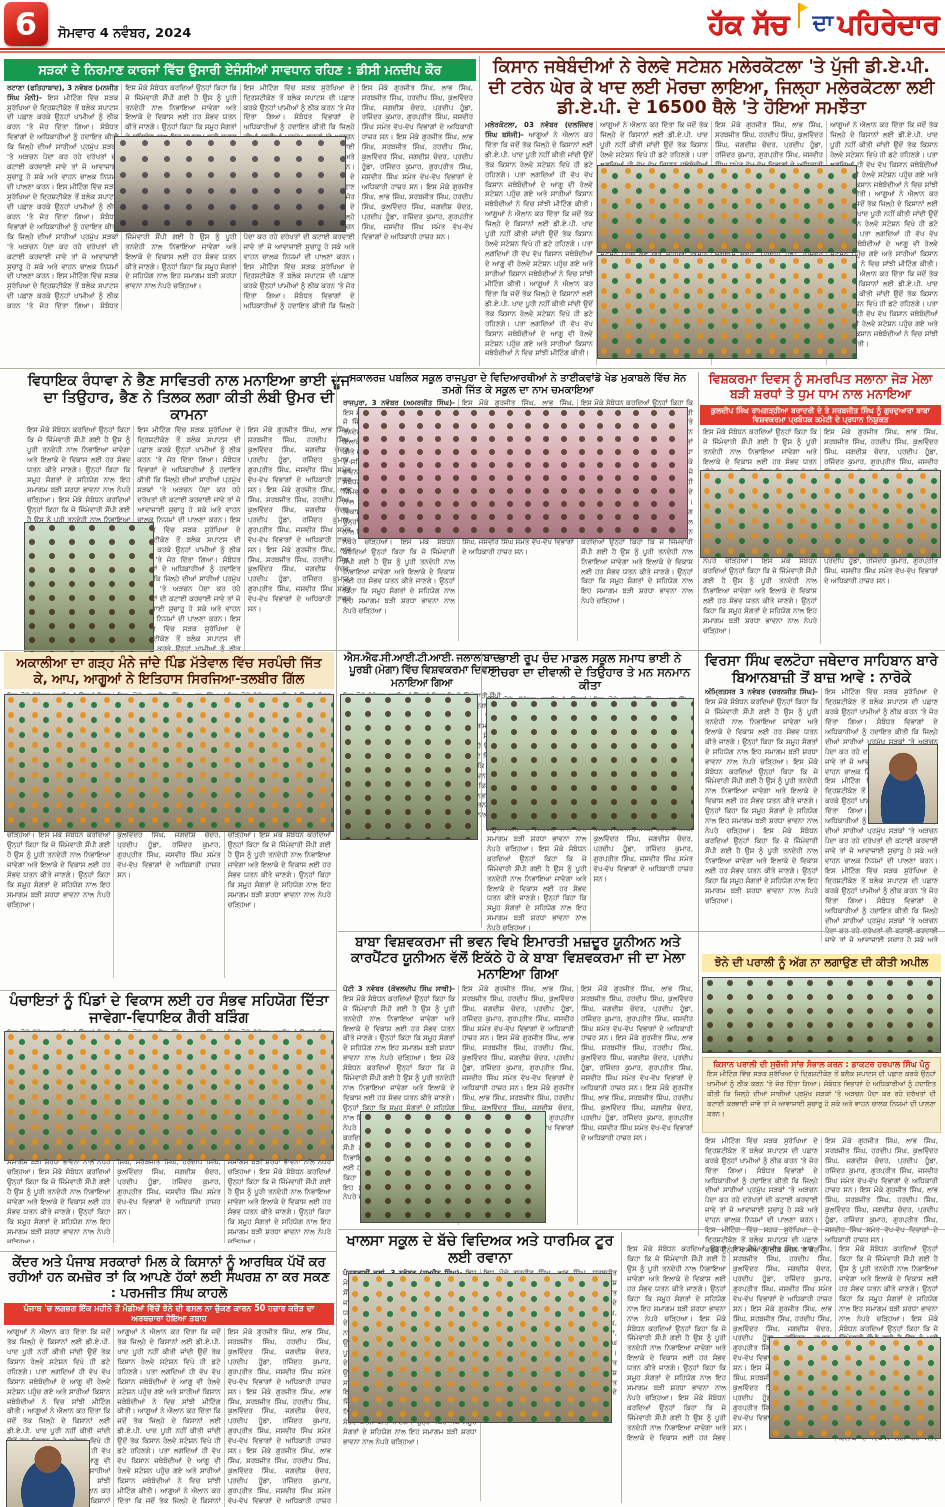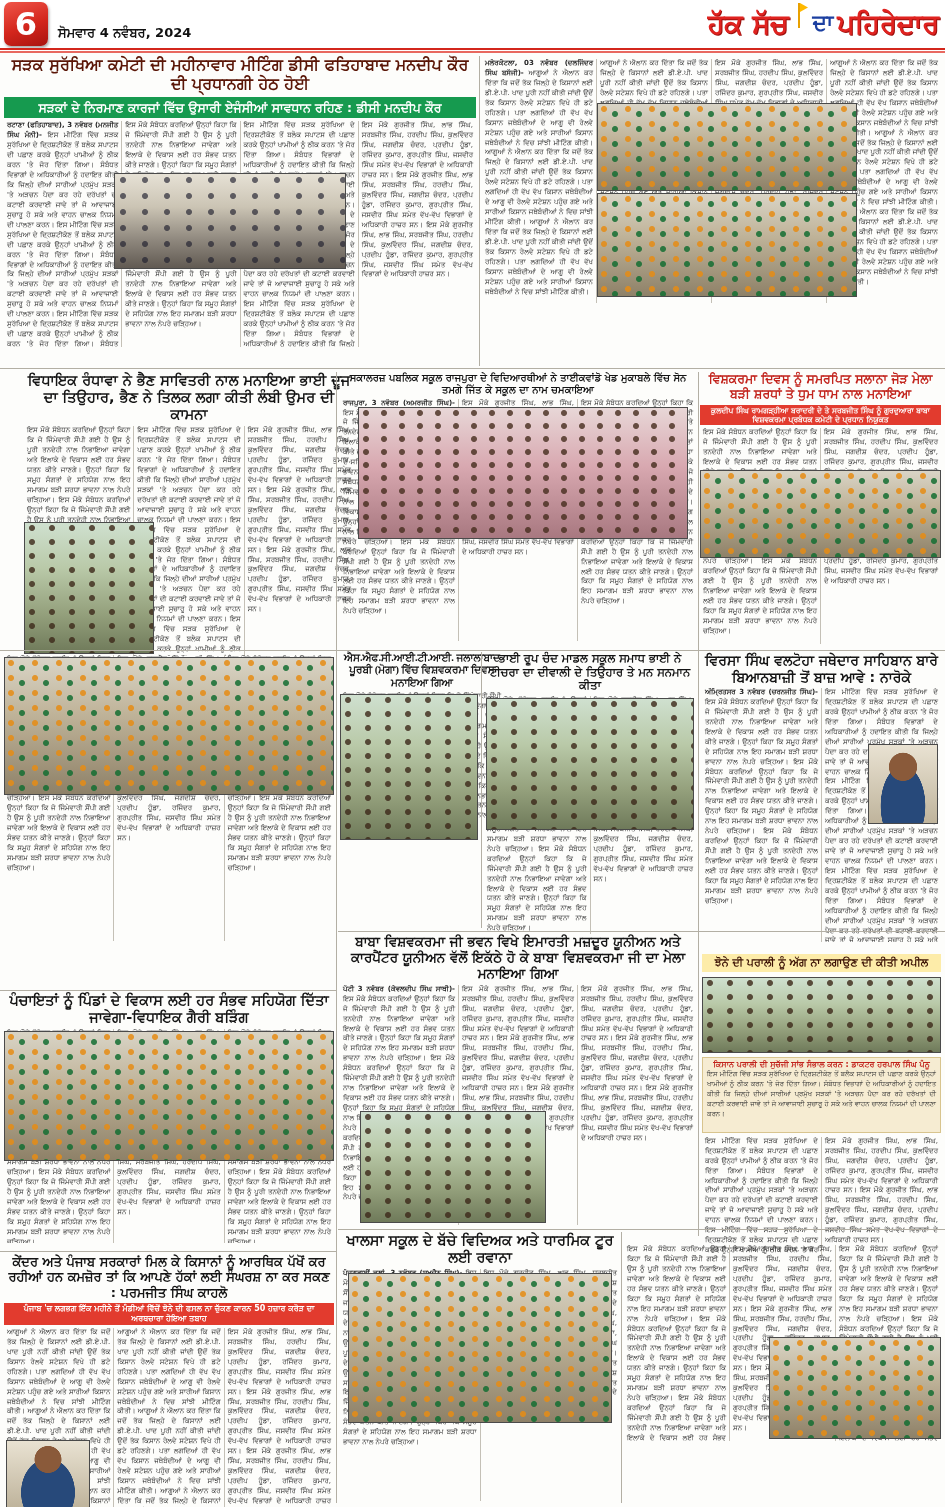--- a/index.html
+++ b/index.html
@@ -94,34 +94,34 @@
           <polygon points="8,1 16,5.5 8,10" fill="#ffb900"></polygon>
         </svg>
     </span>
     <span class="mh-blue">ਦਾ</span>
     <span class="mh-red">ਪਹਿਰੇਦਾਰ</span>
   </div>
 </div>
 <div class="hdr-rule"></div>
 
 <section class="art" style="left:4px;top:56px;width:472px;">
-  <h2 class="hl hl-maroon" style="font-size:16px;">ਸੜਕ ਸੁਰੱਖਿਆ ਕਮੇਟੀ ਦੀ ਮਹੀਨਾਵਾਰ ਮੀਟਿੰਗ ਡੀਸੀ ਫਤਿਹਾਬਾਦ ਮਨਦੀਪ ਕੌਰ ਦੀ ਪ੍ਰਧਾਨਗੀ ਹੇਠ ਹੋਈ</h2>
   <div class="strip strip-green">ਸੜਕਾਂ ਦੇ ਨਿਰਮਾਣ ਕਾਰਜਾਂ ਵਿੱਚ ਉਸਾਰੀ ਏਜੰਸੀਆਂ ਸਾਵਧਾਨ ਰਹਿਣ : ਡੀਸੀ ਮਨਦੀਪ ਕੌਰ</div>
   <div class="body" style="height:226px;">
     <div class="cols">
       <div class="col"><span class="dl">ਰਟਾਣਾ (ਫਤਿਹਾਬਾਦ), 3 ਨਵੰਬਰ (ਮਨਜੀਤ ਸਿੰਘ ਮੰਨੀ)- </span><span>ਇਸ ਮੀਟਿੰਗ ਵਿੱਚ ਸੜਕ ਸੁਰੱਖਿਆ ਦੇ ਦ੍ਰਿਸ਼ਟੀਕੋਣ ਤੋਂ ਬਲੈਕ ਸਪਾਟਸ ਦੀ ਪਛਾਣ ਕਰਕੇ ਉਨ੍ਹਾਂ ਖਾਮੀਆਂ ਨੂੰ ਠੀਕ ਕਰਨ 'ਤੇ ਜੋਰ ਦਿੱਤਾ ਗਿਆ। ਸੰਬੰਧਤ ਵਿਭਾਗਾਂ ਦੇ ਅਧਿਕਾਰੀਆਂ ਨੂੰ ਹਦਾਇਤ ਕੀਤੀ ਕਿ ਜਿਲ੍ਹੇ ਦੀਆਂ ਸਾਰੀਆਂ ਪ੍ਰਮੁੱਖ ਸੜਕਾਂ 'ਤੇ ਅੜਚਨ ਪੈਦਾ ਕਰ ਰਹੇ ਦਰੱਖਤਾਂ ਦੀ ਕਟਾਈ ਕਰਵਾਈ ਜਾਵੇ ਤਾਂ ਜੋ ਆਵਾਜਾਈ ਸੁਚਾਰੂ ਹੋ ਸਕੇ ਅਤੇ ਵਾਹਨ ਚਾਲਕ ਨਿਯਮਾਂ ਦੀ ਪਾਲਣਾ ਕਰਨ। ਇਸ ਮੀਟਿੰਗ ਵਿੱਚ ਸੜਕ ਸੁਰੱਖਿਆ ਦੇ ਦ੍ਰਿਸ਼ਟੀਕੋਣ ਤੋਂ ਬਲੈਕ ਸਪਾਟਸ ਦੀ ਪਛਾਣ ਕਰਕੇ ਉਨ੍ਹਾਂ ਖਾਮੀਆਂ ਨੂੰ ਠੀਕ ਕਰਨ 'ਤੇ ਜੋਰ ਦਿੱਤਾ ਗਿਆ। ਸੰਬੰਧਤ ਵਿਭਾਗਾਂ ਦੇ ਅਧਿਕਾਰੀਆਂ ਨੂੰ ਹਦਾਇਤ ਕੀਤੀ ਕਿ ਜਿਲ੍ਹੇ ਦੀਆਂ ਸਾਰੀਆਂ ਪ੍ਰਮੁੱਖ ਸੜਕਾਂ 'ਤੇ ਅੜਚਨ ਪੈਦਾ ਕਰ ਰਹੇ ਦਰੱਖਤਾਂ ਦੀ ਕਟਾਈ ਕਰਵਾਈ ਜਾਵੇ ਤਾਂ ਜੋ ਆਵਾਜਾਈ ਸੁਚਾਰੂ ਹੋ ਸਕੇ ਅਤੇ ਵਾਹਨ ਚਾਲਕ ਨਿਯਮਾਂ ਦੀ ਪਾਲਣਾ ਕਰਨ। ਇਸ ਮੀਟਿੰਗ ਵਿੱਚ ਸੜਕ ਸੁਰੱਖਿਆ ਦੇ ਦ੍ਰਿਸ਼ਟੀਕੋਣ ਤੋਂ ਬਲੈਕ ਸਪਾਟਸ ਦੀ ਪਛਾਣ ਕਰਕੇ ਉਨ੍ਹਾਂ ਖਾਮੀਆਂ ਨੂੰ ਠੀਕ ਕਰਨ 'ਤੇ ਜੋਰ ਦਿੱਤਾ ਗਿਆ। ਸੰਬੰਧਤ ਵਿਭਾਗਾਂ ਦੇ ਅਧਿਕਾਰੀਆਂ ਨੂੰ ਹਦਾਇਤ ਕੀਤੀ ਕਿ ਜਿਲ੍ਹੇ ਦੀਆਂ ਸਾਰੀਆਂ ਪ੍ਰਮੁੱਖ ਸੜਕਾਂ 'ਤੇ ਅੜਚਨ ਪੈਦਾ ਕਰ ਰਹੇ ਦਰੱਖਤਾਂ ਦੀ ਕਟਾਈ ਕਰਵਾਈ ਜਾਵੇ ਤਾਂ ਜੋ ਆਵਾਜਾਈ ਸੁਚਾਰੂ ਹੋ ਸਕੇ ਅਤੇ ਵਾਹਨ ਚਾਲਕ ਨਿਯਮਾਂ ਦੀ ਪਾਲਣਾ ਕਰਨ। </span></div>
       <div class="col"><span>ਇਸ ਮੌਕੇ ਸੰਬੋਧਨ ਕਰਦਿਆਂ ਉਨ੍ਹਾਂ ਕਿਹਾ ਕਿ ਜੋ ਜਿੰਮੇਵਾਰੀ ਸੌਂਪੀ ਗਈ ਹੈ ਉਸ ਨੂੰ ਪੂਰੀ ਤਨਦੇਹੀ ਨਾਲ ਨਿਭਾਇਆ ਜਾਵੇਗਾ ਅਤੇ ਇਲਾਕੇ ਦੇ ਵਿਕਾਸ ਲਈ ਹਰ ਸੰਭਵ ਯਤਨ ਕੀਤੇ ਜਾਣਗੇ। ਉਨ੍ਹਾਂ ਕਿਹਾ ਕਿ ਸਮੂਹ ਸੰਗਤਾਂ ਦੇ ਸਹਿਯੋਗ ਨਾਲ ਇਹ ਸਮਾਗਮ ਬੜੀ ਸ਼ਰਧਾ ਭਾਵਨਾ ਨਾਲ ਨੇਪਰੇ ਚੜ੍ਹਿਆ। ਇਸ ਮੌਕੇ ਸੰਬੋਧਨ ਕਰਦਿਆਂ ਉਨ੍ਹਾਂ ਕਿਹਾ ਕਿ ਜੋ ਜਿੰਮੇਵਾਰੀ ਸੌਂਪੀ ਗਈ ਹੈ ਉਸ ਨੂੰ ਪੂਰੀ ਤਨਦੇਹੀ ਨਾਲ ਨਿਭਾਇਆ ਜਾਵੇਗਾ ਅਤੇ ਇਲਾਕੇ ਦੇ ਵਿਕਾਸ ਲਈ ਹਰ ਸੰਭਵ ਯਤਨ ਕੀਤੇ ਜਾਣਗੇ। ਉਨ੍ਹਾਂ ਕਿਹਾ ਕਿ ਸਮੂਹ ਸੰਗਤਾਂ ਦੇ ਸਹਿਯੋਗ ਨਾਲ ਇਹ ਸਮਾਗਮ ਬੜੀ ਸ਼ਰਧਾ ਭਾਵਨਾ ਨਾਲ ਨੇਪਰੇ ਚੜ੍ਹਿਆ। ਇਸ ਮੌਕੇ ਸੰਬੋਧਨ ਕਰਦਿਆਂ ਉਨ੍ਹਾਂ ਕਿਹਾ ਕਿ ਜੋ ਜਿੰਮੇਵਾਰੀ ਸੌਂਪੀ ਗਈ ਹੈ ਉਸ ਨੂੰ ਪੂਰੀ ਤਨਦੇਹੀ ਨਾਲ ਨਿਭਾਇਆ ਜਾਵੇਗਾ ਅਤੇ ਇਲਾਕੇ ਦੇ ਵਿਕਾਸ ਲਈ ਹਰ ਸੰਭਵ ਯਤਨ ਕੀਤੇ ਜਾਣਗੇ। ਉਨ੍ਹਾਂ ਕਿਹਾ ਕਿ ਸਮੂਹ ਸੰਗਤਾਂ ਦੇ ਸਹਿਯੋਗ ਨਾਲ ਇਹ ਸਮਾਗਮ ਬੜੀ ਸ਼ਰਧਾ ਭਾਵਨਾ ਨਾਲ ਨੇਪਰੇ ਚੜ੍ਹਿਆ। </span></div>
       <div class="col"><span>ਇਸ ਮੀਟਿੰਗ ਵਿੱਚ ਸੜਕ ਸੁਰੱਖਿਆ ਦੇ ਦ੍ਰਿਸ਼ਟੀਕੋਣ ਤੋਂ ਬਲੈਕ ਸਪਾਟਸ ਦੀ ਪਛਾਣ ਕਰਕੇ ਉਨ੍ਹਾਂ ਖਾਮੀਆਂ ਨੂੰ ਠੀਕ ਕਰਨ 'ਤੇ ਜੋਰ ਦਿੱਤਾ ਗਿਆ। ਸੰਬੰਧਤ ਵਿਭਾਗਾਂ ਦੇ ਅਧਿਕਾਰੀਆਂ ਨੂੰ ਹਦਾਇਤ ਕੀਤੀ ਕਿ ਜਿਲ੍ਹੇ ਦੀਆਂ ਸਾਰੀਆਂ ਪ੍ਰਮੁੱਖ ਸੜਕਾਂ 'ਤੇ ਅੜਚਨ ਪੈਦਾ ਕਰ ਰਹੇ ਦਰੱਖਤਾਂ ਦੀ ਕਟਾਈ ਕਰਵਾਈ ਜਾਵੇ ਤਾਂ ਜੋ ਆਵਾਜਾਈ ਸੁਚਾਰੂ ਹੋ ਸਕੇ ਅਤੇ ਵਾਹਨ ਚਾਲਕ ਨਿਯਮਾਂ ਦੀ ਪਾਲਣਾ ਕਰਨ। ਇਸ ਮੀਟਿੰਗ ਵਿੱਚ ਸੜਕ ਸੁਰੱਖਿਆ ਦੇ ਦ੍ਰਿਸ਼ਟੀਕੋਣ ਤੋਂ ਬਲੈਕ ਸਪਾਟਸ ਦੀ ਪਛਾਣ ਕਰਕੇ ਉਨ੍ਹਾਂ ਖਾਮੀਆਂ ਨੂੰ ਠੀਕ ਕਰਨ 'ਤੇ ਜੋਰ ਦਿੱਤਾ ਗਿਆ। ਸੰਬੰਧਤ ਵਿਭਾਗਾਂ ਦੇ ਅਧਿਕਾਰੀਆਂ ਨੂੰ ਹਦਾਇਤ ਕੀਤੀ ਕਿ ਜਿਲ੍ਹੇ ਦੀਆਂ ਸਾਰੀਆਂ ਪ੍ਰਮੁੱਖ ਸੜਕਾਂ 'ਤੇ ਅੜਚਨ ਪੈਦਾ ਕਰ ਰਹੇ ਦਰੱਖਤਾਂ ਦੀ ਕਟਾਈ ਕਰਵਾਈ ਜਾਵੇ ਤਾਂ ਜੋ ਆਵਾਜਾਈ ਸੁਚਾਰੂ ਹੋ ਸਕੇ ਅਤੇ ਵਾਹਨ ਚਾਲਕ ਨਿਯਮਾਂ ਦੀ ਪਾਲਣਾ ਕਰਨ। ਇਸ ਮੀਟਿੰਗ ਵਿੱਚ ਸੜਕ ਸੁਰੱਖਿਆ ਦੇ ਦ੍ਰਿਸ਼ਟੀਕੋਣ ਤੋਂ ਬਲੈਕ ਸਪਾਟਸ ਦੀ ਪਛਾਣ ਕਰਕੇ ਉਨ੍ਹਾਂ ਖਾਮੀਆਂ ਨੂੰ ਠੀਕ ਕਰਨ 'ਤੇ ਜੋਰ ਦਿੱਤਾ ਗਿਆ। ਸੰਬੰਧਤ ਵਿਭਾਗਾਂ ਦੇ ਅਧਿਕਾਰੀਆਂ ਨੂੰ ਹਦਾਇਤ ਕੀਤੀ ਕਿ ਜਿਲ੍ਹੇ ਦੀਆਂ ਸਾਰੀਆਂ ਪ੍ਰਮੁੱਖ ਸੜਕਾਂ 'ਤੇ ਅੜਚਨ ਪੈਦਾ ਕਰ ਰਹੇ ਦਰੱਖਤਾਂ ਦੀ ਕਟਾਈ ਕਰਵਾਈ ਜਾਵੇ ਤਾਂ ਜੋ ਆਵਾਜਾਈ ਸੁਚਾਰੂ ਹੋ ਸਕੇ ਅਤੇ ਵਾਹਨ ਚਾਲਕ ਨਿਯਮਾਂ ਦੀ ਪਾਲਣਾ ਕਰਨ। </span></div>
       <div class="col"><span>ਇਸ ਮੌਕੇ ਗੁਰਜੀਤ ਸਿੰਘ, ਲਾਭ ਸਿੰਘ, ਸਰਬਜੀਤ ਸਿੰਘ, ਹਰਦੀਪ ਸਿੰਘ, ਕੁਲਵਿੰਦਰ ਸਿੰਘ, ਜਗਦੀਸ਼ ਚੰਦਰ, ਪ੍ਰਦੀਪ ਹੂੰਡਾ, ਰਜਿੰਦਰ ਕੁਮਾਰ, ਗੁਰਪ੍ਰੀਤ ਸਿੰਘ, ਜਸਵੀਰ ਸਿੰਘ ਸਮੇਤ ਵੱਖ-ਵੱਖ ਵਿਭਾਗਾਂ ਦੇ ਅਧਿਕਾਰੀ ਹਾਜ਼ਰ ਸਨ। ਇਸ ਮੌਕੇ ਗੁਰਜੀਤ ਸਿੰਘ, ਲਾਭ ਸਿੰਘ, ਸਰਬਜੀਤ ਸਿੰਘ, ਹਰਦੀਪ ਸਿੰਘ, ਕੁਲਵਿੰਦਰ ਸਿੰਘ, ਜਗਦੀਸ਼ ਚੰਦਰ, ਪ੍ਰਦੀਪ ਹੂੰਡਾ, ਰਜਿੰਦਰ ਕੁਮਾਰ, ਗੁਰਪ੍ਰੀਤ ਸਿੰਘ, ਜਸਵੀਰ ਸਿੰਘ ਸਮੇਤ ਵੱਖ-ਵੱਖ ਵਿਭਾਗਾਂ ਦੇ ਅਧਿਕਾਰੀ ਹਾਜ਼ਰ ਸਨ। ਇਸ ਮੌਕੇ ਗੁਰਜੀਤ ਸਿੰਘ, ਲਾਭ ਸਿੰਘ, ਸਰਬਜੀਤ ਸਿੰਘ, ਹਰਦੀਪ ਸਿੰਘ, ਕੁਲਵਿੰਦਰ ਸਿੰਘ, ਜਗਦੀਸ਼ ਚੰਦਰ, ਪ੍ਰਦੀਪ ਹੂੰਡਾ, ਰਜਿੰਦਰ ਕੁਮਾਰ, ਗੁਰਪ੍ਰੀਤ ਸਿੰਘ, ਜਸਵੀਰ ਸਿੰਘ ਸਮੇਤ ਵੱਖ-ਵੱਖ ਵਿਭਾਗਾਂ ਦੇ ਅਧਿਕਾਰੀ ਹਾਜ਼ਰ ਸਨ। </span></div>
     </div>
     <div class="photo ph-indoor" style="left:110px;top:52px;width:232px;height:96px;"></div>
   </div>
 </section>
 
 <section class="art" style="left:482px;top:56px;width:459px;">
+  <h2 class="hl hl-maroon" style="font-size:17.5px;">ਕਿਸਾਨ ਜਥੇਬੰਦੀਆਂ ਨੇ ਰੇਲਵੇ ਸਟੇਸ਼ਨ ਮਲੇਰਕੋਟਲਾ 'ਤੇ ਪੁੱਜੀ ਡੀ.ਏ.ਪੀ. ਦੀ ਟਰੇਨ ਘੇਰ ਕੇ ਖਾਦ ਲਈ ਮੋਰਚਾ ਲਾਇਆ, ਜਿਲ੍ਹਾ ਮਲੇਰਕੋਟਲਾ ਲਈ ਡੀ.ਏ.ਪੀ. ਦੇ 16500 ਥੈਲੇ 'ਤੇ ਹੋਇਆ ਸਮਝੌਤਾ</h2>
   <div class="body" style="height:244px;">
     <div class="cols">
       <div class="col"><span class="dl">ਮਲੇਰਕੋਟਲਾ, 03 ਨਵੰਬਰ (ਦਲਜਿੰਦਰ ਸਿੰਘ ਬਸੱਜੀ)- </span><span>ਆਗੂਆਂ ਨੇ ਐਲਾਨ ਕਰ ਦਿੱਤਾ ਕਿ ਜਦੋਂ ਤੱਕ ਜਿਲ੍ਹੇ ਦੇ ਕਿਸਾਨਾਂ ਲਈ ਡੀ.ਏ.ਪੀ. ਖਾਦ ਪੂਰੀ ਨਹੀਂ ਕੀਤੀ ਜਾਂਦੀ ਉਦੋਂ ਤੱਕ ਕਿਸਾਨ ਰੇਲਵੇ ਸਟੇਸ਼ਨ ਵਿਖੇ ਹੀ ਡਟੇ ਰਹਿਣਗੇ। ਪਤਾ ਲਗਦਿਆਂ ਹੀ ਵੱਖ ਵੱਖ ਕਿਸਾਨ ਜਥੇਬੰਦੀਆਂ ਦੇ ਆਗੂ ਵੀ ਰੇਲਵੇ ਸਟੇਸ਼ਨ ਪਹੁੰਚ ਗਏ ਅਤੇ ਸਾਰੀਆਂ ਕਿਸਾਨ ਜਥੇਬੰਦੀਆਂ ਨੇ ਵਿਚ ਸਾਂਝੀ ਮੀਟਿੰਗ ਕੀਤੀ। ਆਗੂਆਂ ਨੇ ਐਲਾਨ ਕਰ ਦਿੱਤਾ ਕਿ ਜਦੋਂ ਤੱਕ ਜਿਲ੍ਹੇ ਦੇ ਕਿਸਾਨਾਂ ਲਈ ਡੀ.ਏ.ਪੀ. ਖਾਦ ਪੂਰੀ ਨਹੀਂ ਕੀਤੀ ਜਾਂਦੀ ਉਦੋਂ ਤੱਕ ਕਿਸਾਨ ਰੇਲਵੇ ਸਟੇਸ਼ਨ ਵਿਖੇ ਹੀ ਡਟੇ ਰਹਿਣਗੇ। ਪਤਾ ਲਗਦਿਆਂ ਹੀ ਵੱਖ ਵੱਖ ਕਿਸਾਨ ਜਥੇਬੰਦੀਆਂ ਦੇ ਆਗੂ ਵੀ ਰੇਲਵੇ ਸਟੇਸ਼ਨ ਪਹੁੰਚ ਗਏ ਅਤੇ ਸਾਰੀਆਂ ਕਿਸਾਨ ਜਥੇਬੰਦੀਆਂ ਨੇ ਵਿਚ ਸਾਂਝੀ ਮੀਟਿੰਗ ਕੀਤੀ। ਆਗੂਆਂ ਨੇ ਐਲਾਨ ਕਰ ਦਿੱਤਾ ਕਿ ਜਦੋਂ ਤੱਕ ਜਿਲ੍ਹੇ ਦੇ ਕਿਸਾਨਾਂ ਲਈ ਡੀ.ਏ.ਪੀ. ਖਾਦ ਪੂਰੀ ਨਹੀਂ ਕੀਤੀ ਜਾਂਦੀ ਉਦੋਂ ਤੱਕ ਕਿਸਾਨ ਰੇਲਵੇ ਸਟੇਸ਼ਨ ਵਿਖੇ ਹੀ ਡਟੇ ਰਹਿਣਗੇ। ਪਤਾ ਲਗਦਿਆਂ ਹੀ ਵੱਖ ਵੱਖ ਕਿਸਾਨ ਜਥੇਬੰਦੀਆਂ ਦੇ ਆਗੂ ਵੀ ਰੇਲਵੇ ਸਟੇਸ਼ਨ ਪਹੁੰਚ ਗਏ ਅਤੇ ਸਾਰੀਆਂ ਕਿਸਾਨ ਜਥੇਬੰਦੀਆਂ ਨੇ ਵਿਚ ਸਾਂਝੀ ਮੀਟਿੰਗ ਕੀਤੀ। </span></div>
       <div class="col"><span>ਆਗੂਆਂ ਨੇ ਐਲਾਨ ਕਰ ਦਿੱਤਾ ਕਿ ਜਦੋਂ ਤੱਕ ਜਿਲ੍ਹੇ ਦੇ ਕਿਸਾਨਾਂ ਲਈ ਡੀ.ਏ.ਪੀ. ਖਾਦ ਪੂਰੀ ਨਹੀਂ ਕੀਤੀ ਜਾਂਦੀ ਉਦੋਂ ਤੱਕ ਕਿਸਾਨ ਰੇਲਵੇ ਸਟੇਸ਼ਨ ਵਿਖੇ ਹੀ ਡਟੇ ਰਹਿਣਗੇ। ਪਤਾ ਲਗਦਿਆਂ ਹੀ ਵੱਖ ਵੱਖ ਕਿਸਾਨ ਜਥੇਬੰਦੀਆਂ ਦੇ ਆਗੂ ਵੀ ਰੇਲਵੇ ਸਟੇਸ਼ਨ ਪਹੁੰਚ ਗਏ ਅਤੇ ਸਾਰੀਆਂ ਕਿਸਾਨ ਜਥੇਬੰਦੀਆਂ ਨੇ ਵਿਚ ਸਾਂਝੀ ਮੀਟਿੰਗ ਕੀਤੀ। ਆਗੂਆਂ ਨੇ ਐਲਾਨ ਕਰ ਦਿੱਤਾ ਕਿ ਜਦੋਂ ਤੱਕ ਜਿਲ੍ਹੇ ਦੇ ਕਿਸਾਨਾਂ ਲਈ ਡੀ.ਏ.ਪੀ. ਖਾਦ ਪੂਰੀ ਨਹੀਂ ਕੀਤੀ ਜਾਂਦੀ ਉਦੋਂ ਤੱਕ ਕਿਸਾਨ ਰੇਲਵੇ ਸਟੇਸ਼ਨ ਵਿਖੇ ਹੀ ਡਟੇ ਰਹਿਣਗੇ। ਪਤਾ ਲਗਦਿਆਂ ਹੀ ਵੱਖ ਵੱਖ ਕਿਸਾਨ ਜਥੇਬੰਦੀਆਂ ਦੇ ਆਗੂ ਵੀ ਰੇਲਵੇ ਸਟੇਸ਼ਨ ਪਹੁੰਚ ਗਏ ਅਤੇ ਸਾਰੀਆਂ ਕਿਸਾਨ ਜਥੇਬੰਦੀਆਂ ਨੇ ਵਿਚ ਸਾਂਝੀ ਮੀਟਿੰਗ ਕੀਤੀ। ਆਗੂਆਂ ਨੇ ਐਲਾਨ ਕਰ ਦਿੱਤਾ ਕਿ ਜਦੋਂ ਤੱਕ ਜਿਲ੍ਹੇ ਦੇ ਕਿਸਾਨਾਂ ਲਈ ਡੀ.ਏ.ਪੀ. ਖਾਦ ਪੂਰੀ ਨਹੀਂ ਕੀਤੀ ਜਾਂਦੀ ਉਦੋਂ ਤੱਕ ਕਿਸਾਨ ਰੇਲਵੇ ਸਟੇਸ਼ਨ ਵਿਖੇ ਹੀ ਡਟੇ ਰਹਿਣਗੇ। ਪਤਾ ਲਗਦਿਆਂ ਹੀ ਵੱਖ ਵੱਖ ਕਿਸਾਨ ਜਥੇਬੰਦੀਆਂ ਦੇ ਆਗੂ ਵੀ ਰੇਲਵੇ ਸਟੇਸ਼ਨ ਪਹੁੰਚ ਗਏ ਅਤੇ ਸਾਰੀਆਂ ਕਿਸਾਨ ਜਥੇਬੰਦੀਆਂ ਨੇ ਵਿਚ ਸਾਂਝੀ ਮੀਟਿੰਗ ਕੀਤੀ। </span></div>
       <div class="col"><span>ਇਸ ਮੌਕੇ ਗੁਰਜੀਤ ਸਿੰਘ, ਲਾਭ ਸਿੰਘ, ਸਰਬਜੀਤ ਸਿੰਘ, ਹਰਦੀਪ ਸਿੰਘ, ਕੁਲਵਿੰਦਰ ਸਿੰਘ, ਜਗਦੀਸ਼ ਚੰਦਰ, ਪ੍ਰਦੀਪ ਹੂੰਡਾ, ਰਜਿੰਦਰ ਕੁਮਾਰ, ਗੁਰਪ੍ਰੀਤ ਸਿੰਘ, ਜਸਵੀਰ ਸਿੰਘ ਸਮੇਤ ਵੱਖ-ਵੱਖ ਵਿਭਾਗਾਂ ਦੇ ਅਧਿਕਾਰੀ ਹਾਜ਼ਰ ਸਨ। ਇਸ ਮੌਕੇ ਗੁਰਜੀਤ ਸਿੰਘ, ਲਾਭ ਸਿੰਘ, ਸਰਬਜੀਤ ਸਿੰਘ, ਹਰਦੀਪ ਸਿੰਘ, ਕੁਲਵਿੰਦਰ ਸਿੰਘ, ਜਗਦੀਸ਼ ਚੰਦਰ, ਪ੍ਰਦੀਪ ਹੂੰਡਾ, ਰਜਿੰਦਰ ਕੁਮਾਰ, ਗੁਰਪ੍ਰੀਤ ਸਿੰਘ, ਜਸਵੀਰ ਸਿੰਘ ਸਮੇਤ ਵੱਖ-ਵੱਖ ਵਿਭਾਗਾਂ ਦੇ ਅਧਿਕਾਰੀ ਹਾਜ਼ਰ ਸਨ। ਇਸ ਮੌਕੇ ਗੁਰਜੀਤ ਸਿੰਘ, ਲਾਭ ਸਿੰਘ, ਸਰਬਜੀਤ ਸਿੰਘ, ਹਰਦੀਪ ਸਿੰਘ, ਕੁਲਵਿੰਦਰ ਸਿੰਘ, ਜਗਦੀਸ਼ ਚੰਦਰ, ਪ੍ਰਦੀਪ ਹੂੰਡਾ, ਰਜਿੰਦਰ ਕੁਮਾਰ, ਗੁਰਪ੍ਰੀਤ ਸਿੰਘ, ਜਸਵੀਰ ਸਿੰਘ ਸਮੇਤ ਵੱਖ-ਵੱਖ ਵਿਭਾਗਾਂ ਦੇ ਅਧਿਕਾਰੀ ਹਾਜ਼ਰ ਸਨ। </span></div>
       <div class="col"><span>ਆਗੂਆਂ ਨੇ ਐਲਾਨ ਕਰ ਦਿੱਤਾ ਕਿ ਜਦੋਂ ਤੱਕ ਜਿਲ੍ਹੇ ਦੇ ਕਿਸਾਨਾਂ ਲਈ ਡੀ.ਏ.ਪੀ. ਖਾਦ ਪੂਰੀ ਨਹੀਂ ਕੀਤੀ ਜਾਂਦੀ ਉਦੋਂ ਤੱਕ ਕਿਸਾਨ ਰੇਲਵੇ ਸਟੇਸ਼ਨ ਵਿਖੇ ਹੀ ਡਟੇ ਰਹਿਣਗੇ। ਪਤਾ ਲਗਦਿਆਂ ਹੀ ਵੱਖ ਵੱਖ ਕਿਸਾਨ ਜਥੇਬੰਦੀਆਂ ਦੇ ਆਗੂ ਵੀ ਰੇਲਵੇ ਸਟੇਸ਼ਨ ਪਹੁੰਚ ਗਏ ਅਤੇ ਸਾਰੀਆਂ ਕਿਸਾਨ ਜਥੇਬੰਦੀਆਂ ਨੇ ਵਿਚ ਸਾਂਝੀ ਮੀਟਿੰਗ ਕੀਤੀ। ਆਗੂਆਂ ਨੇ ਐਲਾਨ ਕਰ ਦਿੱਤਾ ਕਿ ਜਦੋਂ ਤੱਕ ਜਿਲ੍ਹੇ ਦੇ ਕਿਸਾਨਾਂ ਲਈ ਡੀ.ਏ.ਪੀ. ਖਾਦ ਪੂਰੀ ਨਹੀਂ ਕੀਤੀ ਜਾਂਦੀ ਉਦੋਂ ਤੱਕ ਕਿਸਾਨ ਰੇਲਵੇ ਸਟੇਸ਼ਨ ਵਿਖੇ ਹੀ ਡਟੇ ਰਹਿਣਗੇ। ਪਤਾ ਲਗਦਿਆਂ ਹੀ ਵੱਖ ਵੱਖ ਕਿਸਾਨ ਜਥੇਬੰਦੀਆਂ ਦੇ ਆਗੂ ਵੀ ਰੇਲਵੇ ਸਟੇਸ਼ਨ ਪਹੁੰਚ ਗਏ ਅਤੇ ਸਾਰੀਆਂ ਕਿਸਾਨ ਜਥੇਬੰਦੀਆਂ ਨੇ ਵਿਚ ਸਾਂਝੀ ਮੀਟਿੰਗ ਕੀਤੀ। ਆਗੂਆਂ ਨੇ ਐਲਾਨ ਕਰ ਦਿੱਤਾ ਕਿ ਜਦੋਂ ਤੱਕ ਜਿਲ੍ਹੇ ਦੇ ਕਿਸਾਨਾਂ ਲਈ ਡੀ.ਏ.ਪੀ. ਖਾਦ ਪੂਰੀ ਨਹੀਂ ਕੀਤੀ ਜਾਂਦੀ ਉਦੋਂ ਤੱਕ ਕਿਸਾਨ ਰੇਲਵੇ ਸਟੇਸ਼ਨ ਵਿਖੇ ਹੀ ਡਟੇ ਰਹਿਣਗੇ। ਪਤਾ ਲਗਦਿਆਂ ਹੀ ਵੱਖ ਵੱਖ ਕਿਸਾਨ ਜਥੇਬੰਦੀਆਂ ਦੇ ਆਗੂ ਵੀ ਰੇਲਵੇ ਸਟੇਸ਼ਨ ਪਹੁੰਚ ਗਏ ਅਤੇ ਸਾਰੀਆਂ ਕਿਸਾਨ ਜਥੇਬੰਦੀਆਂ ਨੇ ਵਿਚ ਸਾਂਝੀ ਮੀਟਿੰਗ ਕੀਤੀ। </span></div>
     </div>
     <div class="photo ph-crowd" style="left:115px;top:44px;width:260px;height:88px;"></div>
     <div class="photo ph-crowd" style="left:115px;top:134px;width:260px;height:104px;"></div>
   </div>
@@ -157,20 +157,21 @@
   <div class="body" style="height:216px;">
     <div class="cols">
       <div class="col"><span>ਇਸ ਮੌਕੇ ਸੰਬੋਧਨ ਕਰਦਿਆਂ ਉਨ੍ਹਾਂ ਕਿਹਾ ਕਿ ਜੋ ਜਿੰਮੇਵਾਰੀ ਸੌਂਪੀ ਗਈ ਹੈ ਉਸ ਨੂੰ ਪੂਰੀ ਤਨਦੇਹੀ ਨਾਲ ਨਿਭਾਇਆ ਜਾਵੇਗਾ ਅਤੇ ਇਲਾਕੇ ਦੇ ਵਿਕਾਸ ਲਈ ਹਰ ਸੰਭਵ ਯਤਨ ਕੀਤੇ ਜਾਣਗੇ। ਉਨ੍ਹਾਂ ਕਿਹਾ ਕਿ ਸਮੂਹ ਸੰਗਤਾਂ ਦੇ ਸਹਿਯੋਗ ਨਾਲ ਇਹ ਸਮਾਗਮ ਬੜੀ ਸ਼ਰਧਾ ਭਾਵਨਾ ਨਾਲ ਨੇਪਰੇ ਚੜ੍ਹਿਆ। ਇਸ ਮੌਕੇ ਸੰਬੋਧਨ ਕਰਦਿਆਂ ਉਨ੍ਹਾਂ ਕਿਹਾ ਕਿ ਜੋ ਜਿੰਮੇਵਾਰੀ ਸੌਂਪੀ ਗਈ ਹੈ ਉਸ ਨੂੰ ਪੂਰੀ ਤਨਦੇਹੀ ਨਾਲ ਨਿਭਾਇਆ ਜਾਵੇਗਾ ਅਤੇ ਇਲਾਕੇ ਦੇ ਵਿਕਾਸ ਲਈ ਹਰ ਸੰਭਵ ਯਤਨ ਕੀਤੇ ਜਾਣਗੇ। ਉਨ੍ਹਾਂ ਕਿਹਾ ਕਿ ਸਮੂਹ ਸੰਗਤਾਂ ਦੇ ਸਹਿਯੋਗ ਨਾਲ ਇਹ ਸਮਾਗਮ ਬੜੀ ਸ਼ਰਧਾ ਭਾਵਨਾ ਨਾਲ ਨੇਪਰੇ ਚੜ੍ਹਿਆ। ਇਸ ਮੌਕੇ ਸੰਬੋਧਨ ਕਰਦਿਆਂ ਉਨ੍ਹਾਂ ਕਿਹਾ ਕਿ ਜੋ ਜਿੰਮੇਵਾਰੀ ਸੌਂਪੀ ਗਈ ਹੈ ਉਸ ਨੂੰ ਪੂਰੀ ਤਨਦੇਹੀ ਨਾਲ ਨਿਭਾਇਆ ਜਾਵੇਗਾ ਅਤੇ ਇਲਾਕੇ ਦੇ ਵਿਕਾਸ ਲਈ ਹਰ ਸੰਭਵ ਯਤਨ ਕੀਤੇ ਜਾਣਗੇ। ਉਨ੍ਹਾਂ ਕਿਹਾ ਕਿ ਸਮੂਹ ਸੰਗਤਾਂ ਦੇ ਸਹਿਯੋਗ ਨਾਲ ਇਹ ਸਮਾਗਮ ਬੜੀ ਸ਼ਰਧਾ ਭਾਵਨਾ ਨਾਲ ਨੇਪਰੇ ਚੜ੍ਹਿਆ। </span></div>
       <div class="col"><span>ਇਸ ਮੌਕੇ ਗੁਰਜੀਤ ਸਿੰਘ, ਲਾਭ ਸਿੰਘ, ਸਰਬਜੀਤ ਸਿੰਘ, ਹਰਦੀਪ ਸਿੰਘ, ਕੁਲਵਿੰਦਰ ਸਿੰਘ, ਜਗਦੀਸ਼ ਚੰਦਰ, ਪ੍ਰਦੀਪ ਹੂੰਡਾ, ਰਜਿੰਦਰ ਕੁਮਾਰ, ਗੁਰਪ੍ਰੀਤ ਸਿੰਘ, ਜਸਵੀਰ ਸਿੰਘ ਸਮੇਤ ਵੱਖ-ਵੱਖ ਵਿਭਾਗਾਂ ਦੇ ਅਧਿਕਾਰੀ ਹਾਜ਼ਰ ਸਨ। ਇਸ ਮੌਕੇ ਗੁਰਜੀਤ ਸਿੰਘ, ਲਾਭ ਸਿੰਘ, ਸਰਬਜੀਤ ਸਿੰਘ, ਹਰਦੀਪ ਸਿੰਘ, ਕੁਲਵਿੰਦਰ ਸਿੰਘ, ਜਗਦੀਸ਼ ਚੰਦਰ, ਪ੍ਰਦੀਪ ਹੂੰਡਾ, ਰਜਿੰਦਰ ਕੁਮਾਰ, ਗੁਰਪ੍ਰੀਤ ਸਿੰਘ, ਜਸਵੀਰ ਸਿੰਘ ਸਮੇਤ ਵੱਖ-ਵੱਖ ਵਿਭਾਗਾਂ ਦੇ ਅਧਿਕਾਰੀ ਹਾਜ਼ਰ ਸਨ। ਇਸ ਮੌਕੇ ਗੁਰਜੀਤ ਸਿੰਘ, ਲਾਭ ਸਿੰਘ, ਸਰਬਜੀਤ ਸਿੰਘ, ਹਰਦੀਪ ਸਿੰਘ, ਕੁਲਵਿੰਦਰ ਸਿੰਘ, ਜਗਦੀਸ਼ ਚੰਦਰ, ਪ੍ਰਦੀਪ ਹੂੰਡਾ, ਰਜਿੰਦਰ ਕੁਮਾਰ, ਗੁਰਪ੍ਰੀਤ ਸਿੰਘ, ਜਸਵੀਰ ਸਿੰਘ ਸਮੇਤ ਵੱਖ-ਵੱਖ ਵਿਭਾਗਾਂ ਦੇ ਅਧਿਕਾਰੀ ਹਾਜ਼ਰ ਸਨ। </span></div>
     </div>
     <div class="photo ph-crowd" style="left:0px;top:42px;width:241px;height:88px;"></div>
   </div>
 </section>
 
 <section class="art" style="left:4px;top:652px;width:330px;">
+  <div class="cream-head" style="font-size:13px;padding:3px 4px;">ਅਕਾਲੀਆ ਦਾ ਗੜ੍ਹ ਮੰਨੇ ਜਾਂਦੇ ਪਿੰਡ ਮੱਤੇਵਾਲ ਵਿੱਚ ਸਰਪੰਚੀ ਜਿੱਤ ਕੇ, ਆਪ, ਆਗੂਆਂ ਨੇ ਇਤਿਹਾਸ ਸਿਰਜਿਆ-ਤਲਬੀਰ ਗਿੱਲ</div>
   <div class="body" style="height:286px;">
     <div class="cols">
       <div class="col"><span>ਇਸ ਮੌਕੇ ਸੰਬੋਧਨ ਕਰਦਿਆਂ ਉਨ੍ਹਾਂ ਕਿਹਾ ਕਿ ਜੋ ਜਿੰਮੇਵਾਰੀ ਸੌਂਪੀ ਗਈ ਹੈ ਉਸ ਨੂੰ ਪੂਰੀ ਤਨਦੇਹੀ ਨਾਲ ਨਿਭਾਇਆ ਜਾਵੇਗਾ ਅਤੇ ਇਲਾਕੇ ਦੇ ਵਿਕਾਸ ਲਈ ਹਰ ਸੰਭਵ ਯਤਨ ਕੀਤੇ ਜਾਣਗੇ। ਉਨ੍ਹਾਂ ਕਿਹਾ ਕਿ ਸਮੂਹ ਸੰਗਤਾਂ ਦੇ ਸਹਿਯੋਗ ਨਾਲ ਇਹ ਸਮਾਗਮ ਬੜੀ ਸ਼ਰਧਾ ਭਾਵਨਾ ਨਾਲ ਨੇਪਰੇ ਚੜ੍ਹਿਆ। ਇਸ ਮੌਕੇ ਸੰਬੋਧਨ ਕਰਦਿਆਂ ਉਨ੍ਹਾਂ ਕਿਹਾ ਕਿ ਜੋ ਜਿੰਮੇਵਾਰੀ ਸੌਂਪੀ ਗਈ ਹੈ ਉਸ ਨੂੰ ਪੂਰੀ ਤਨਦੇਹੀ ਨਾਲ ਨਿਭਾਇਆ ਜਾਵੇਗਾ ਅਤੇ ਇਲਾਕੇ ਦੇ ਵਿਕਾਸ ਲਈ ਹਰ ਸੰਭਵ ਯਤਨ ਕੀਤੇ ਜਾਣਗੇ। ਉਨ੍ਹਾਂ ਕਿਹਾ ਕਿ ਸਮੂਹ ਸੰਗਤਾਂ ਦੇ ਸਹਿਯੋਗ ਨਾਲ ਇਹ ਸਮਾਗਮ ਬੜੀ ਸ਼ਰਧਾ ਭਾਵਨਾ ਨਾਲ ਨੇਪਰੇ ਚੜ੍ਹਿਆ। ਇਸ ਮੌਕੇ ਸੰਬੋਧਨ ਕਰਦਿਆਂ ਉਨ੍ਹਾਂ ਕਿਹਾ ਕਿ ਜੋ ਜਿੰਮੇਵਾਰੀ ਸੌਂਪੀ ਗਈ ਹੈ ਉਸ ਨੂੰ ਪੂਰੀ ਤਨਦੇਹੀ ਨਾਲ ਨਿਭਾਇਆ ਜਾਵੇਗਾ ਅਤੇ ਇਲਾਕੇ ਦੇ ਵਿਕਾਸ ਲਈ ਹਰ ਸੰਭਵ ਯਤਨ ਕੀਤੇ ਜਾਣਗੇ। ਉਨ੍ਹਾਂ ਕਿਹਾ ਕਿ ਸਮੂਹ ਸੰਗਤਾਂ ਦੇ ਸਹਿਯੋਗ ਨਾਲ ਇਹ ਸਮਾਗਮ ਬੜੀ ਸ਼ਰਧਾ ਭਾਵਨਾ ਨਾਲ ਨੇਪਰੇ ਚੜ੍ਹਿਆ। </span></div>
       <div class="col"><span>ਇਸ ਮੌਕੇ ਗੁਰਜੀਤ ਸਿੰਘ, ਲਾਭ ਸਿੰਘ, ਸਰਬਜੀਤ ਸਿੰਘ, ਹਰਦੀਪ ਸਿੰਘ, ਕੁਲਵਿੰਦਰ ਸਿੰਘ, ਜਗਦੀਸ਼ ਚੰਦਰ, ਪ੍ਰਦੀਪ ਹੂੰਡਾ, ਰਜਿੰਦਰ ਕੁਮਾਰ, ਗੁਰਪ੍ਰੀਤ ਸਿੰਘ, ਜਸਵੀਰ ਸਿੰਘ ਸਮੇਤ ਵੱਖ-ਵੱਖ ਵਿਭਾਗਾਂ ਦੇ ਅਧਿਕਾਰੀ ਹਾਜ਼ਰ ਸਨ। ਇਸ ਮੌਕੇ ਗੁਰਜੀਤ ਸਿੰਘ, ਲਾਭ ਸਿੰਘ, ਸਰਬਜੀਤ ਸਿੰਘ, ਹਰਦੀਪ ਸਿੰਘ, ਕੁਲਵਿੰਦਰ ਸਿੰਘ, ਜਗਦੀਸ਼ ਚੰਦਰ, ਪ੍ਰਦੀਪ ਹੂੰਡਾ, ਰਜਿੰਦਰ ਕੁਮਾਰ, ਗੁਰਪ੍ਰੀਤ ਸਿੰਘ, ਜਸਵੀਰ ਸਿੰਘ ਸਮੇਤ ਵੱਖ-ਵੱਖ ਵਿਭਾਗਾਂ ਦੇ ਅਧਿਕਾਰੀ ਹਾਜ਼ਰ ਸਨ। ਇਸ ਮੌਕੇ ਗੁਰਜੀਤ ਸਿੰਘ, ਲਾਭ ਸਿੰਘ, ਸਰਬਜੀਤ ਸਿੰਘ, ਹਰਦੀਪ ਸਿੰਘ, ਕੁਲਵਿੰਦਰ ਸਿੰਘ, ਜਗਦੀਸ਼ ਚੰਦਰ, ਪ੍ਰਦੀਪ ਹੂੰਡਾ, ਰਜਿੰਦਰ ਕੁਮਾਰ, ਗੁਰਪ੍ਰੀਤ ਸਿੰਘ, ਜਸਵੀਰ ਸਿੰਘ ਸਮੇਤ ਵੱਖ-ਵੱਖ ਵਿਭਾਗਾਂ ਦੇ ਅਧਿਕਾਰੀ ਹਾਜ਼ਰ ਸਨ। </span></div>
       <div class="col"><span>ਇਸ ਮੌਕੇ ਸੰਬੋਧਨ ਕਰਦਿਆਂ ਉਨ੍ਹਾਂ ਕਿਹਾ ਕਿ ਜੋ ਜਿੰਮੇਵਾਰੀ ਸੌਂਪੀ ਗਈ ਹੈ ਉਸ ਨੂੰ ਪੂਰੀ ਤਨਦੇਹੀ ਨਾਲ ਨਿਭਾਇਆ ਜਾਵੇਗਾ ਅਤੇ ਇਲਾਕੇ ਦੇ ਵਿਕਾਸ ਲਈ ਹਰ ਸੰਭਵ ਯਤਨ ਕੀਤੇ ਜਾਣਗੇ। ਉਨ੍ਹਾਂ ਕਿਹਾ ਕਿ ਸਮੂਹ ਸੰਗਤਾਂ ਦੇ ਸਹਿਯੋਗ ਨਾਲ ਇਹ ਸਮਾਗਮ ਬੜੀ ਸ਼ਰਧਾ ਭਾਵਨਾ ਨਾਲ ਨੇਪਰੇ ਚੜ੍ਹਿਆ। ਇਸ ਮੌਕੇ ਸੰਬੋਧਨ ਕਰਦਿਆਂ ਉਨ੍ਹਾਂ ਕਿਹਾ ਕਿ ਜੋ ਜਿੰਮੇਵਾਰੀ ਸੌਂਪੀ ਗਈ ਹੈ ਉਸ ਨੂੰ ਪੂਰੀ ਤਨਦੇਹੀ ਨਾਲ ਨਿਭਾਇਆ ਜਾਵੇਗਾ ਅਤੇ ਇਲਾਕੇ ਦੇ ਵਿਕਾਸ ਲਈ ਹਰ ਸੰਭਵ ਯਤਨ ਕੀਤੇ ਜਾਣਗੇ। ਉਨ੍ਹਾਂ ਕਿਹਾ ਕਿ ਸਮੂਹ ਸੰਗਤਾਂ ਦੇ ਸਹਿਯੋਗ ਨਾਲ ਇਹ ਸਮਾਗਮ ਬੜੀ ਸ਼ਰਧਾ ਭਾਵਨਾ ਨਾਲ ਨੇਪਰੇ ਚੜ੍ਹਿਆ। ਇਸ ਮੌਕੇ ਸੰਬੋਧਨ ਕਰਦਿਆਂ ਉਨ੍ਹਾਂ ਕਿਹਾ ਕਿ ਜੋ ਜਿੰਮੇਵਾਰੀ ਸੌਂਪੀ ਗਈ ਹੈ ਉਸ ਨੂੰ ਪੂਰੀ ਤਨਦੇਹੀ ਨਾਲ ਨਿਭਾਇਆ ਜਾਵੇਗਾ ਅਤੇ ਇਲਾਕੇ ਦੇ ਵਿਕਾਸ ਲਈ ਹਰ ਸੰਭਵ ਯਤਨ ਕੀਤੇ ਜਾਣਗੇ। ਉਨ੍ਹਾਂ ਕਿਹਾ ਕਿ ਸਮੂਹ ਸੰਗਤਾਂ ਦੇ ਸਹਿਯੋਗ ਨਾਲ ਇਹ ਸਮਾਗਮ ਬੜੀ ਸ਼ਰਧਾ ਭਾਵਨਾ ਨਾਲ ਨੇਪਰੇ ਚੜ੍ਹਿਆ। </span></div>
     </div>
     <div class="photo ph-crowd" style="left:0px;top:2px;width:330px;height:138px;"></div>
   </div>
 </section>
 

